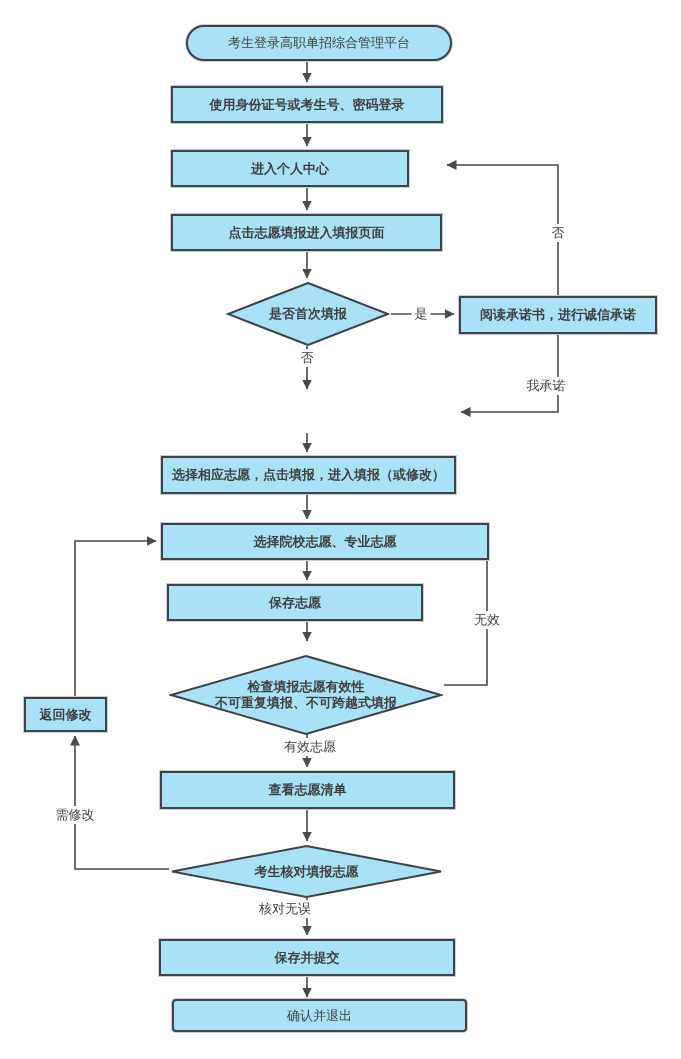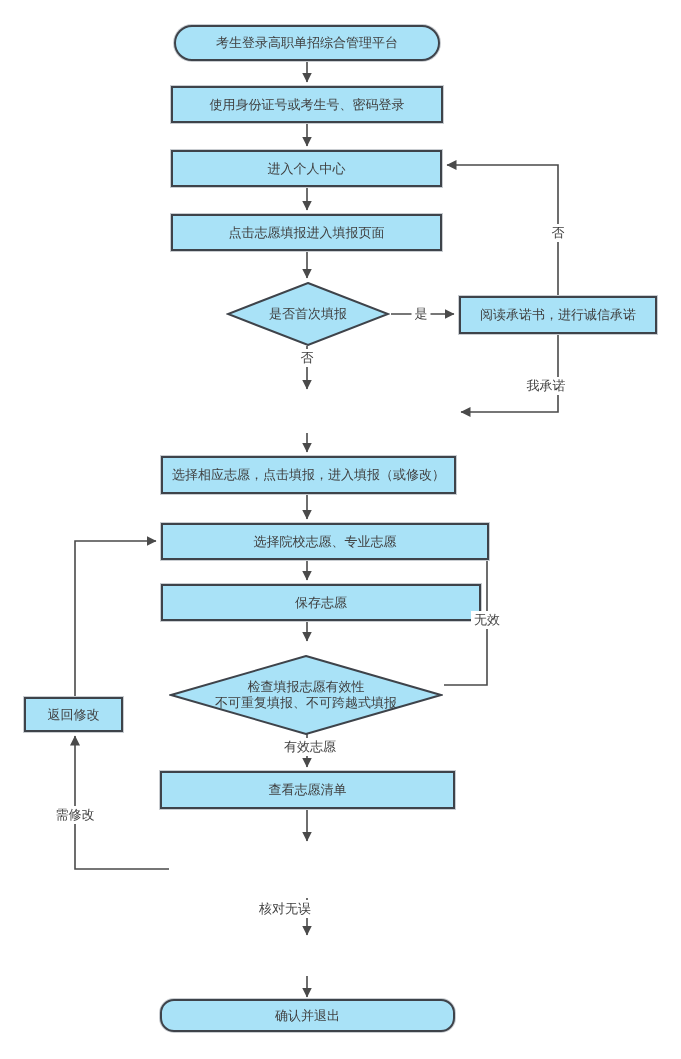--- a/index.html
+++ b/index.html
@@ -15,26 +15,26 @@
     position:relative;width:681px;height:1059px;background:var(--bg);
     font-family:"Liberation Sans","DejaVu Sans",sans-serif;
     font-size:13px;color:var(--text);overflow:hidden;
   }
   .layer{position:absolute;left:0;top:0;width:681px;height:1059px;}
   .edge{fill:none;stroke:var(--connector);stroke-width:1.6px;}
   .node{
     position:absolute;display:flex;flex-direction:column;align-items:center;justify-content:center;
     text-align:center;box-sizing:border-box;line-height:16px;
   }
-  .process{background:var(--node-fill);border:2px solid var(--node-border);box-shadow:0 0 0 1px var(--halo);}
-  .terminator{background:var(--node-fill);border:2px solid var(--node-border);border-radius:18px;box-shadow:0 0 0 1px var(--halo);}
+  .process{background:var(--node-fill);border:2px solid var(--node-border);box-shadow:0 0 0 1px var(--halo);font-weight:bold;}
+  .terminator{background:var(--node-fill);border:2px solid var(--node-border);border-radius:18px;box-shadow:0 0 0 1px var(--halo);margin-left:12px;}
   .diamond{background:transparent;border:none;}
   .diamond svg{position:absolute;left:0;top:0;width:100%;height:100%;}
   .diamond polygon{fill:var(--node-fill);stroke:var(--node-border);stroke-width:2;}
-  .dtext{position:relative;z-index:1;}
+  .dtext{position:relative;z-index:1;font-weight:bold;}
   .elabel{
     position:absolute;transform:translate(-50%,-50%);
     background:var(--bg);padding:0 3px;white-space:nowrap;z-index:2;
   }
 </style>
 </head>
 <body>
 
 <div class="canvas">
 
@@ -66,21 +66,21 @@
   </svg>
 
   <div class="node terminator" style="left:174px;top:25px;width:266px;height:36px">
     <span>考生登录高职单招综合管理平台</span>
   </div>
 
   <div class="node process" style="left:171px;top:86px;width:272px;height:37px">
     <span>使用身份证号或考生号、密码登录</span>
   </div>
 
-  <div class="node process" style="left:171px;top:150px;width:271px;height:37px">
+  <div class="node process" style="left:171px;top:150px;width:238px;height:37px">
     <span>进入个人中心</span>
   </div>
 
   <div class="node process" style="left:171px;top:214px;width:271px;height:37px">
     <span>点击志愿填报进入填报页面</span>
   </div>
 
   <div class="node diamond" style="left:226px;top:282px;width:164px;height:64px">
     <svg viewBox="0 0 164 64" preserveAspectRatio="none">
       <polygon points="82,1 162,32 82,63 2,32"></polygon>
@@ -94,43 +94,52 @@
 
 
   <div class="node process" style="left:161px;top:456px;width:295px;height:38px">
     <span>选择相应志愿，点击填报，进入填报（或修改）</span>
   </div>
 
   <div class="node process" style="left:161px;top:523px;width:328px;height:37px">
     <span>选择院校志愿、专业志愿</span>
   </div>
 
-  <div class="node process" style="left:161px;top:584px;width:320px;height:37px">
+  <div class="node process" style="left:167px;top:584px;width:256px;height:37px">
     <span>保存志愿</span>
   </div>
 
   <div class="node diamond" style="left:169px;top:655px;width:274px;height:80px">
     <svg viewBox="0 0 274 80" preserveAspectRatio="none">
       <polygon points="137,1 272,40 137,79 2,40"></polygon>
     </svg>
     <span class="dtext">检查填报志愿有效性</span>
     <span class="dtext">不可重复填报、不可跨越式填报</span>
   </div>
 
-  <div class="node process" style="left:24px;top:697px;width:99px;height:35px">
+  <div class="node process" style="left:24px;top:697px;width:83px;height:35px">
     <span>返回修改</span>
   </div>
 
   <div class="node process" style="left:160px;top:771px;width:295px;height:38px">
     <span>查看志愿清单</span>
   </div>
 
+  <div class="node diamond" style="left:170px;top:845px;width:273px;height:53px">
+    <svg viewBox="0 0 273 53" preserveAspectRatio="none">
+      <polygon points="136.5,1 271,26.5 136.5,52 2,26.5"></polygon>
+    </svg>
+    <span class="dtext">考生核对填报志愿</span>
+  </div>
 
+  <div class="node process" style="left:159px;top:939px;width:296px;height:37px">
+    <span>保存并提交</span>
+  </div>
 
-  <div class="node terminator" style="left:160px;top:999px;width:295px;height:33px;border-radius:14px">
+  <div class="node terminator" style="left:160px;top:999px;width:295px;height:33px;border-radius:4px">
     <span>确认并退出</span>
   </div>
 
   <div class="elabel" style="left:421px;top:314px">是</div>
   <div class="elabel" style="left:307px;top:358px">否</div>
   <div class="elabel" style="left:558px;top:233px">否</div>
   <div class="elabel" style="left:546px;top:386px">我承诺</div>
   <div class="elabel" style="left:487px;top:620px">无效</div>
   <div class="elabel" style="left:310px;top:747px">有效志愿</div>
   <div class="elabel" style="left:75px;top:815px">需修改</div>

